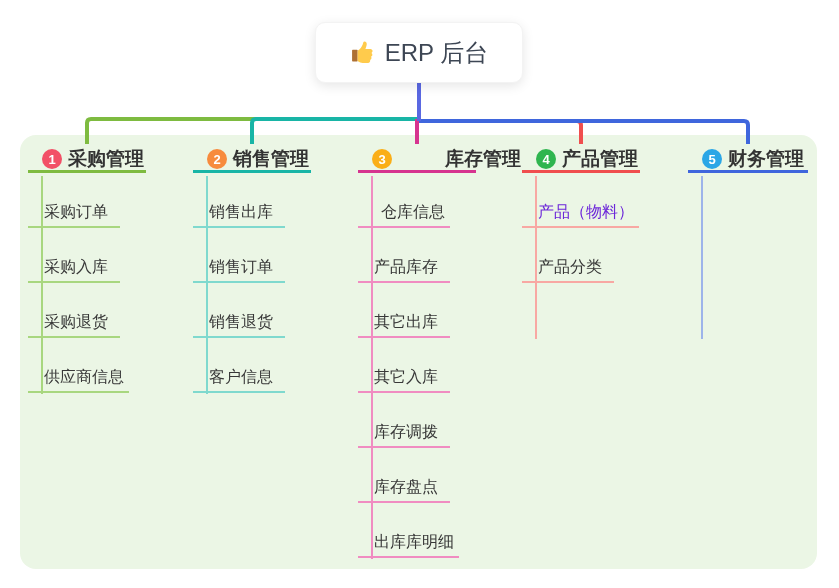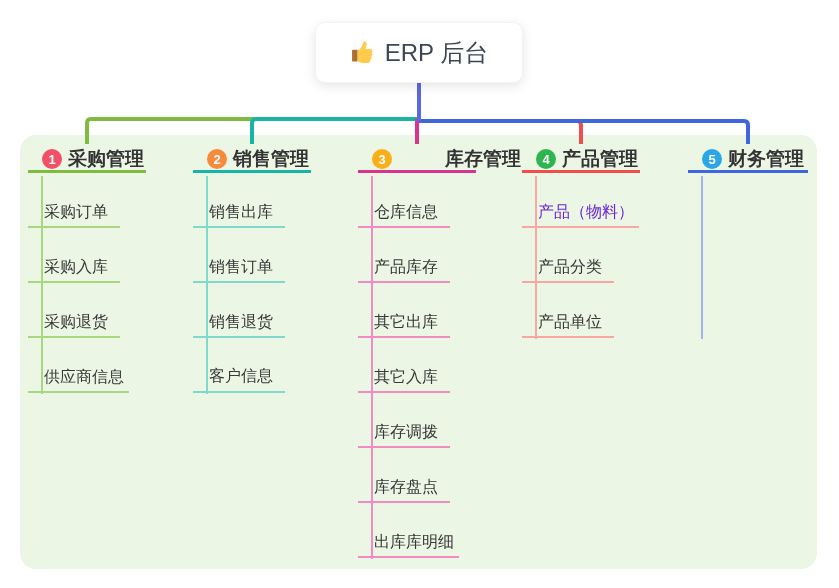--- a/index.html
+++ b/index.html
@@ -92,33 +92,33 @@
       <ul class="children">
         <li style="border-bottom-color: rgb(127, 217, 206);">
           <span style="color: rgb(56, 56, 56);">销售出库</span>
         </li>
         <li style="border-bottom-color: rgb(127, 217, 206);">
           <span style="color: rgb(56, 56, 56);">销售订单</span>
         </li>
         <li style="border-bottom-color: rgb(127, 217, 206);">
           <span style="color: rgb(56, 56, 56);">销售退货</span>
         </li>
-        <li style="border-bottom-color: rgb(127, 217, 206); font-family: Liberation Mono, monospace;">
+        <li style="border-bottom-color: rgb(127, 217, 206);">
           <span style="color: rgb(56, 56, 56);">客户信息</span>
         </li>
       </ul>
     </div>
     <div class="branch" style="left: 358px; top: 148px; width: 118px;">
       <div class="branch-title" style="border-bottom-color: rgb(214, 52, 143);">
         <span class="badge" style="background: rgb(250, 174, 23);">3</span>
         <span class="title-text" style="color: rgb(51, 51, 51); margin-left: 47px;">库存管理</span>
       </div>
       <div class="vline" style="background: rgb(240, 140, 193); height: 383px;"></div>
       <ul class="children">
-        <li style="border-bottom-color: rgb(240, 140, 193);">
+        <li style="border-bottom-color: rgb(240, 140, 193); justify-content: flex-end;">
           <span style="color: rgb(56, 56, 56);">仓库信息</span>
         </li>
         <li style="border-bottom-color: rgb(240, 140, 193);">
           <span style="color: rgb(56, 56, 56);">产品库存</span>
         </li>
         <li style="border-bottom-color: rgb(240, 140, 193);">
           <span style="color: rgb(56, 56, 56);">其它出库</span>
         </li>
         <li style="border-bottom-color: rgb(240, 140, 193);">
           <span style="color: rgb(56, 56, 56);">其它入库</span>
@@ -140,23 +140,20 @@
         <span class="title-text" style="color: rgb(51, 51, 51);">产品管理</span>
       </div>
       <div class="vline" style="background: rgb(248, 168, 163); height: 163px;"></div>
       <ul class="children">
         <li style="border-bottom-color: rgb(248, 168, 163);">
           <span style="color: #6d28d9;">产品（物料）</span>
         </li>
         <li style="border-bottom-color: rgb(248, 168, 163);">
           <span style="color: rgb(56, 56, 56);">产品分类</span>
         </li>
-        <li style="border-bottom-color: rgb(248, 168, 163);">
-          <span style="color: rgb(56, 56, 56);">产品单位</span>
-        </li>
       </ul>
     </div>
     <div class="branch" style="left: 688px; top: 148px; width: 120px;">
       <div class="branch-title" style="border-bottom-color: rgb(63, 102, 221);">
         <span class="badge" style="background: rgb(43, 166, 230);">5</span>
         <span class="title-text" style="color: rgb(51, 51, 51);">财务管理</span>
       </div>
       <div class="vline" style="background: rgb(157, 180, 234); height: 163px;"></div>
     </div>
   </div>

